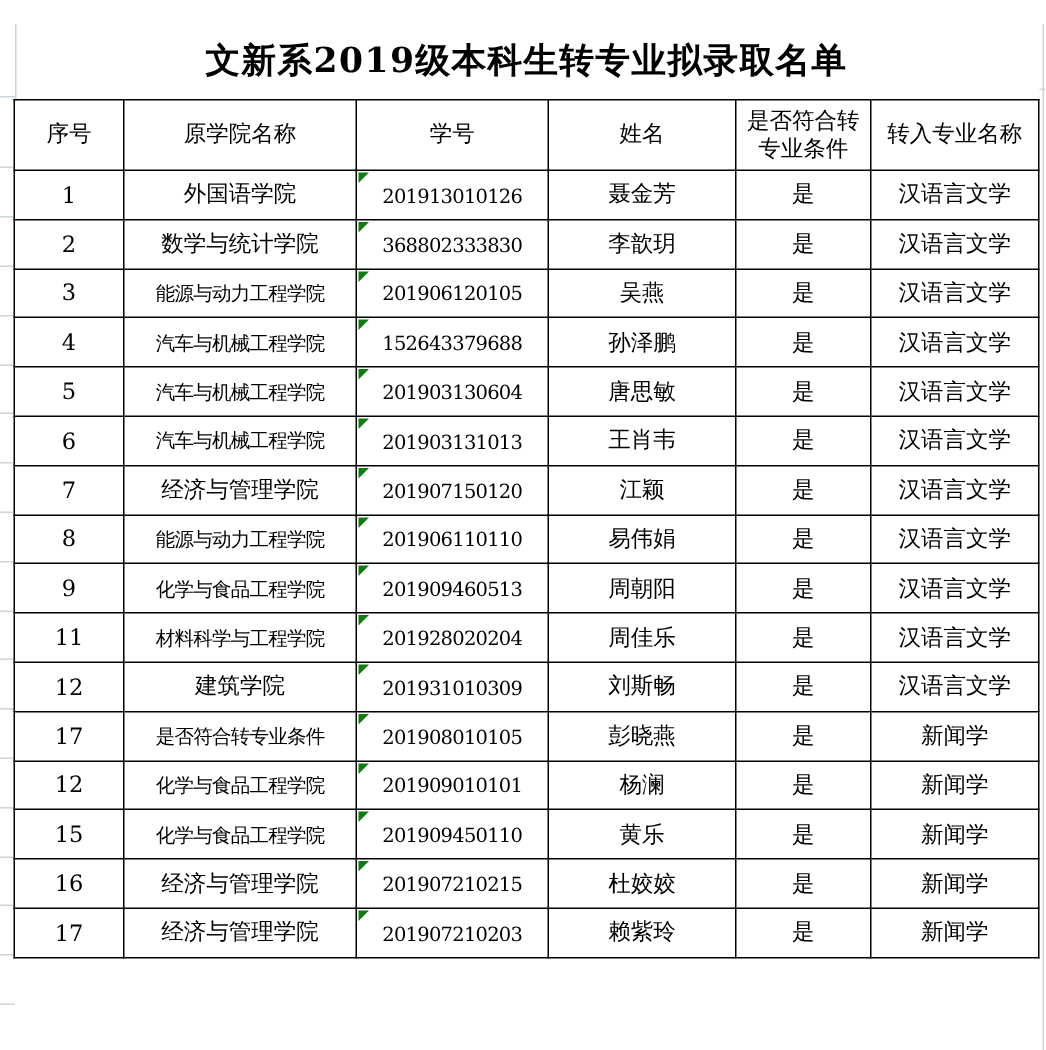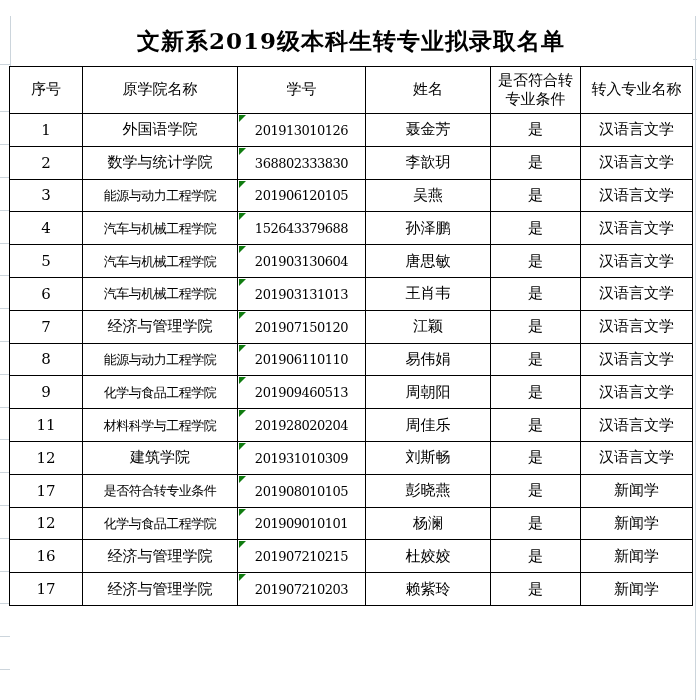--- a/index.html
+++ b/index.html
@@ -200,20 +200,28 @@
 
     <tr>
       <td class="c-no"><span>12</span></td>
       <td class="c-college"><span class="shrink">化学与食品工程学院</span></td>
       <td class="c-sid"><span class="flag"></span><span class="shrink">201909010101</span></td>
       <td class="c-name"><span>杨澜</span></td>
       <td class="c-eligible"><span>是</span></td>
       <td class="c-major"><span>新闻学</span></td>
     </tr>
 
+    <tr>
+      <td class="c-no"><span>15</span></td>
+      <td class="c-college"><span class="shrink">化学与食品工程学院</span></td>
+      <td class="c-sid"><span class="flag"></span><span class="shrink">201909450110</span></td>
+      <td class="c-name"><span>黄乐</span></td>
+      <td class="c-eligible"><span>是</span></td>
+      <td class="c-major"><span>新闻学</span></td>
+    </tr>
 
     <tr>
       <td class="c-no"><span>16</span></td>
       <td class="c-college"><span>经济与管理学院</span></td>
       <td class="c-sid"><span class="flag"></span><span class="shrink">201907210215</span></td>
       <td class="c-name"><span>杜姣姣</span></td>
       <td class="c-eligible"><span>是</span></td>
       <td class="c-major"><span>新闻学</span></td>
     </tr>
 

